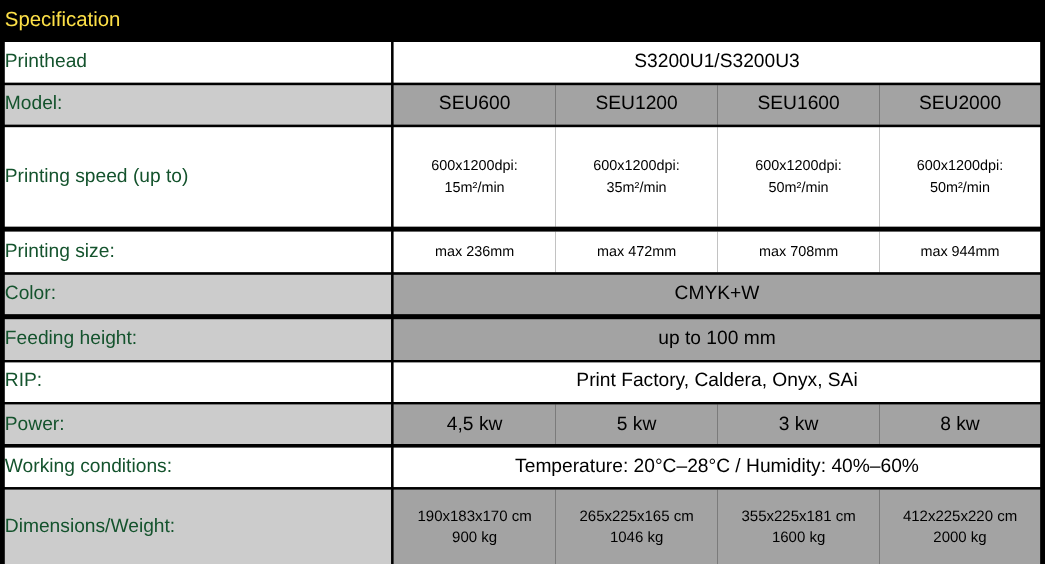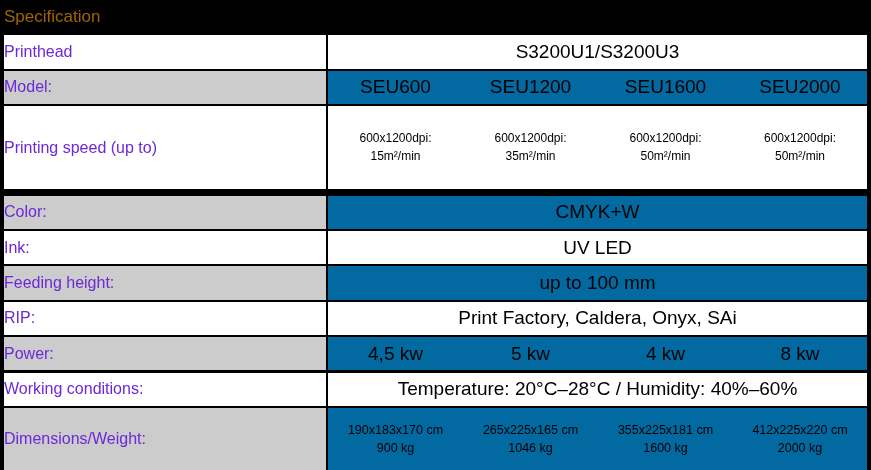--- a/index.html
+++ b/index.html
@@ -24,51 +24,51 @@
   #spec-table td, #spec-table th {
     padding: 0;
     margin: 0;
     border: none;
   }
   .row {
     height: 30px;
   }
   .label-cell {
     background: #ffffff;
-    color: #6d28d9;
+    color: #14532d;
     font-size: 16px;
     padding-left: 9px;
     text-align: left;
     vertical-align: middle;
     white-space: nowrap;
   }
   .label-cell.shaded {
     background: #cccccc;
   }
   .val-cell {
     background: #ffffff;
     color: #000000;
-    font-size: 19px;
+    font-size: 16px;
     text-align: center;
     vertical-align: middle;
   }
   .val-cell.shaded {
-    background: #0369a1;
+    background: #a3a3a3;
   }
   .val-cell.small {
     font-size: 12px;
     line-height: 1.45;
   }
   .val-cell.medsmall {
     font-size: 12.5px;
     line-height: 1.45;
   }
   .header-row td {
     background: #000000;
-    color: #a16207;
+    color: #fde047;
     font-size: 17px;
     padding-left: 9px;
     text-align: left;
     vertical-align: middle;
     height: 30px;
   }
   .sep {
     background: #000000;
     height: 2px;
     padding: 0;
@@ -156,39 +156,42 @@
           <span>50m²/min</span>
         </td>
         <td class="edge-right"></td>
       </tr>
       <tr>
         <td class="sep" colspan="8"></td>
       </tr>
       <tr>
         <td class="sep" colspan="8"></td>
       </tr>
+      <tr class="row">
+        <td class="edge-left"></td>
+        <td class="label-cell">Printing size:</td>
+        <td class="vsep"></td>
+        <td class="val-cell small">max 236mm</td>
+        <td class="val-cell small">max 472mm</td>
+        <td class="val-cell small">max 708mm</td>
+        <td class="val-cell small">max 944mm</td>
+        <td class="edge-right"></td>
+      </tr>
       <tr>
         <td class="sep" colspan="8"></td>
       </tr>
       <tr class="row">
         <td class="edge-left"></td>
         <td class="label-cell shaded">Color:</td>
         <td class="vsep"></td>
         <td colspan="4" class="val-cell shaded">CMYK+W</td>
         <td class="edge-right"></td>
       </tr>
       <tr>
         <td class="sep" colspan="8"></td>
-      </tr>
-      <tr class="row">
-        <td class="edge-left"></td>
-        <td class="label-cell">Ink:</td>
-        <td class="vsep"></td>
-        <td colspan="4" class="val-cell">UV LED</td>
-        <td class="edge-right"></td>
       </tr>
       <tr>
         <td class="sep" colspan="8"></td>
       </tr>
       <tr class="row">
         <td class="edge-left"></td>
         <td class="label-cell shaded">Feeding height:</td>
         <td class="vsep"></td>
         <td colspan="4" class="val-cell shaded">up to 100 mm</td>
         <td class="edge-right"></td>
@@ -205,21 +208,21 @@
       </tr>
       <tr>
         <td class="sep" colspan="8"></td>
       </tr>
       <tr class="row">
         <td class="edge-left"></td>
         <td class="label-cell shaded">Power:</td>
         <td class="vsep"></td>
         <td class="val-cell shaded">4,5 kw</td>
         <td class="val-cell shaded">5 kw</td>
-        <td class="val-cell shaded">4 kw</td>
+        <td class="val-cell shaded">3 kw</td>
         <td class="val-cell shaded">8 kw</td>
         <td class="edge-right"></td>
       </tr>
       <tr>
         <td class="sep" colspan="8"></td>
       </tr>
       <tr class="row">
         <td class="edge-left"></td>
         <td class="label-cell">Working conditions:</td>
         <td class="vsep"></td>

